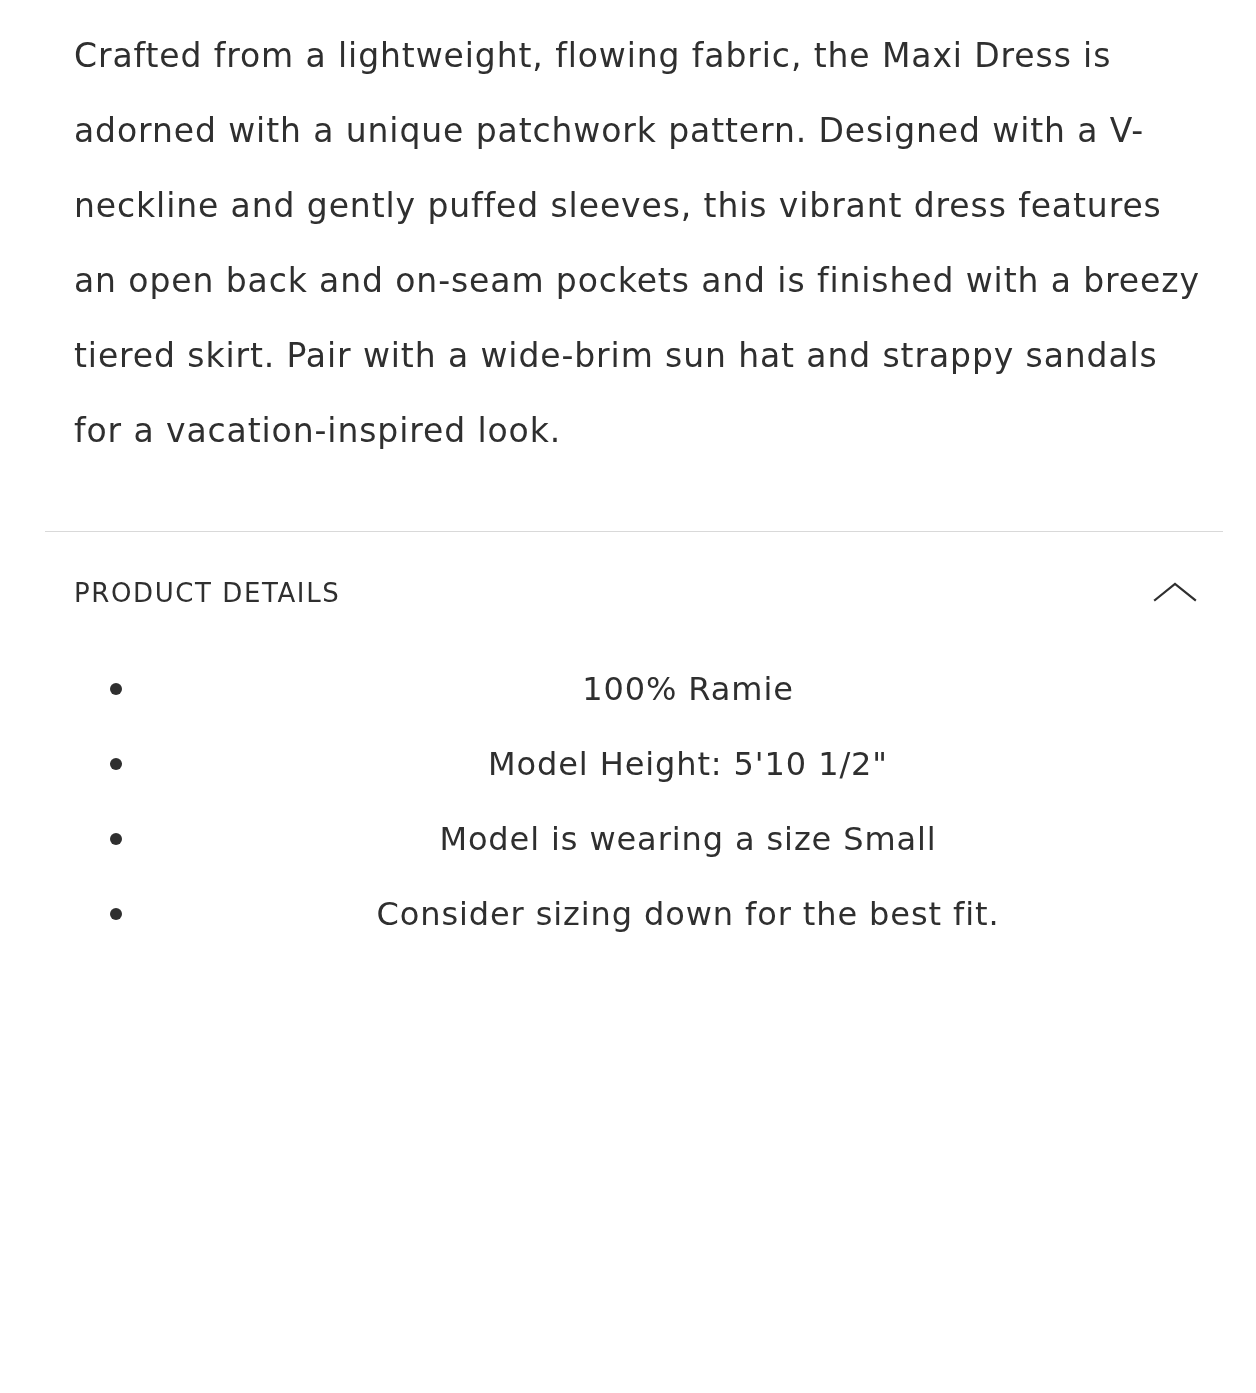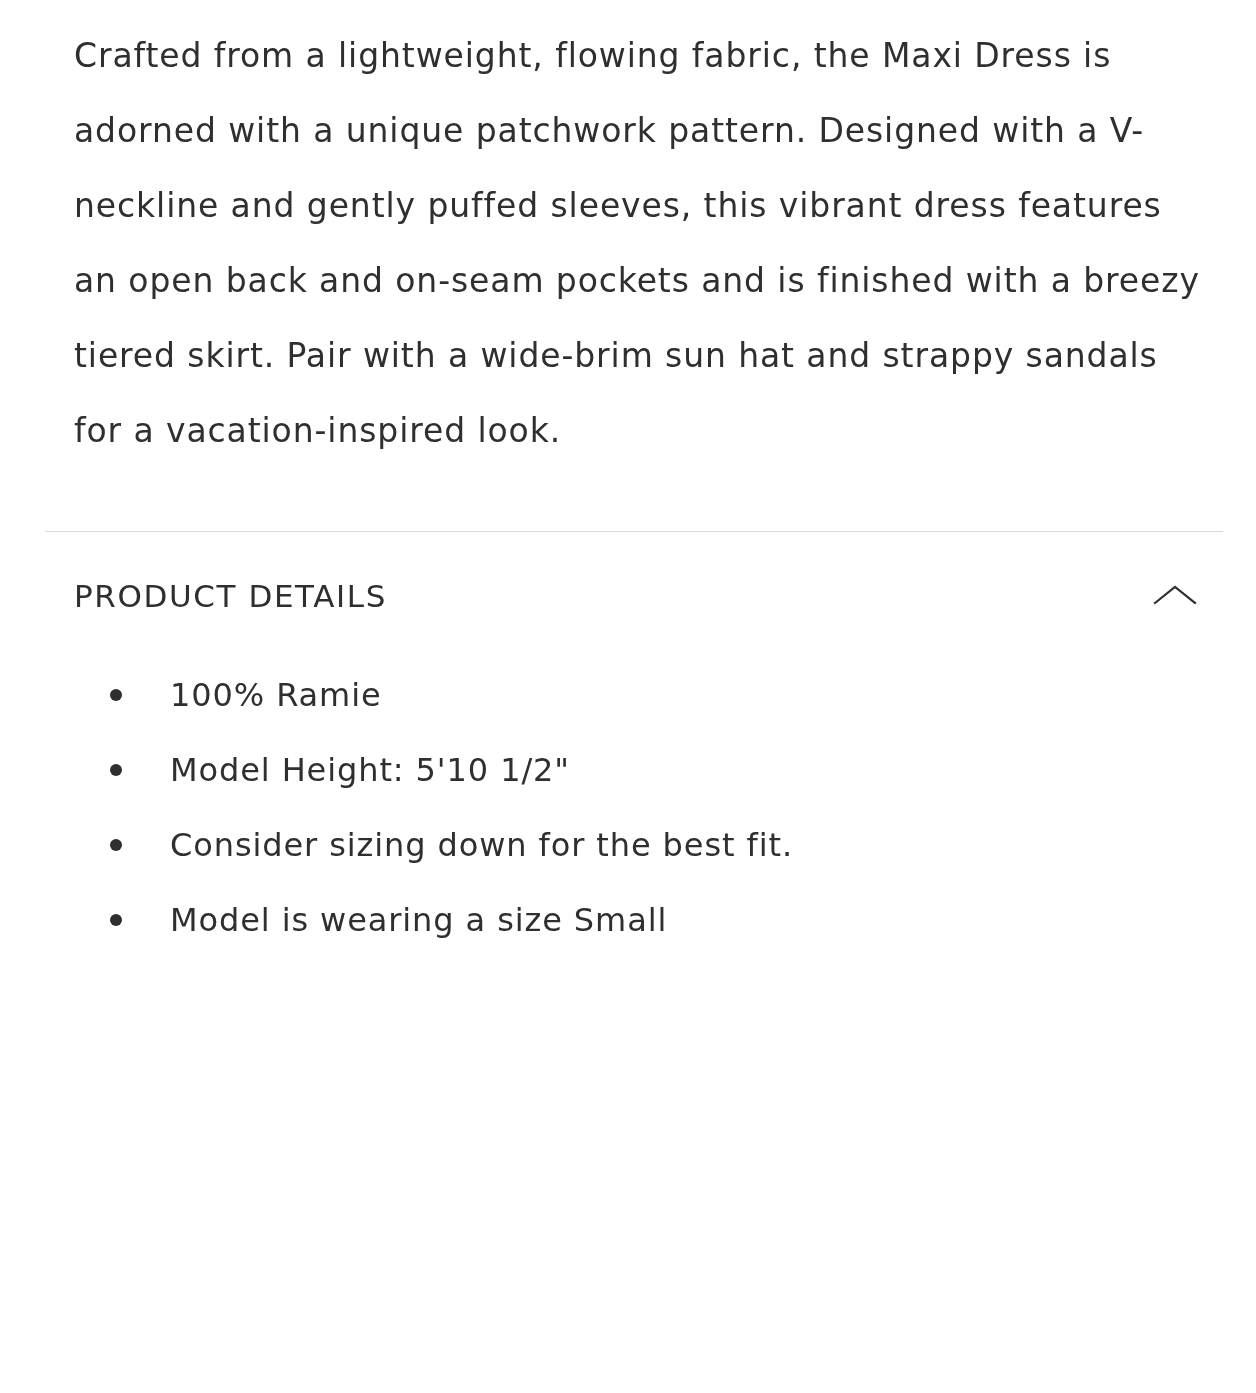--- a/index.html
+++ b/index.html
@@ -40,34 +40,35 @@
   }
   .section-header {
     display: flex;
     align-items: center;
     justify-content: space-between;
     padding: 0 18px 0 34px;
     margin-top: 46px;
     cursor: pointer;
   }
   .section-title {
-    font-size: 31px;
+    font-size: 26px;
     letter-spacing: 1.6px;
     color: #2f2f2f;
     font-weight: 400;
   }
   .chevron {
     width: 46px;
     height: 30px;
     display: block;
   }
   .details-list {
     list-style: none;
     margin: 44px 0 0 0;
     padding: 0 10px 0 62px;
+    text-align: center;
   }
   .details-list li {
     position: relative;
     font-size: 32px;
     line-height: 75px;
     letter-spacing: 0.9px;
     color: #2f2f2f;
     padding-left: 68px;
     margin-bottom: 0;
   }
@@ -95,17 +96,17 @@
     <span>
       <svg class="chevron" viewBox="0 0 46 30" xmlns="http://www.w3.org/2000/svg">
         <polyline points="3,22 23,6 43,22" fill="none" stroke="#2f2f2f" stroke-width="2.2" stroke-linecap="square"></polyline>
       </svg>
     </span>
   </div>
 
   <ul class="details-list">
     <li><span class="bullet"></span><span>100% Ramie</span></li>
     <li><span class="bullet"></span><span>Model Height: 5'10 1/2"</span></li>
+    <li><span class="bullet"></span><span>Model is wearing a size Small</span></li>
     <li><span class="bullet"></span><span>Consider sizing down for the best fit.</span></li>
-    <li><span class="bullet"></span><span>Model is wearing a size Small</span></li>
   </ul>
 
 </div>
 
 </body></html>

